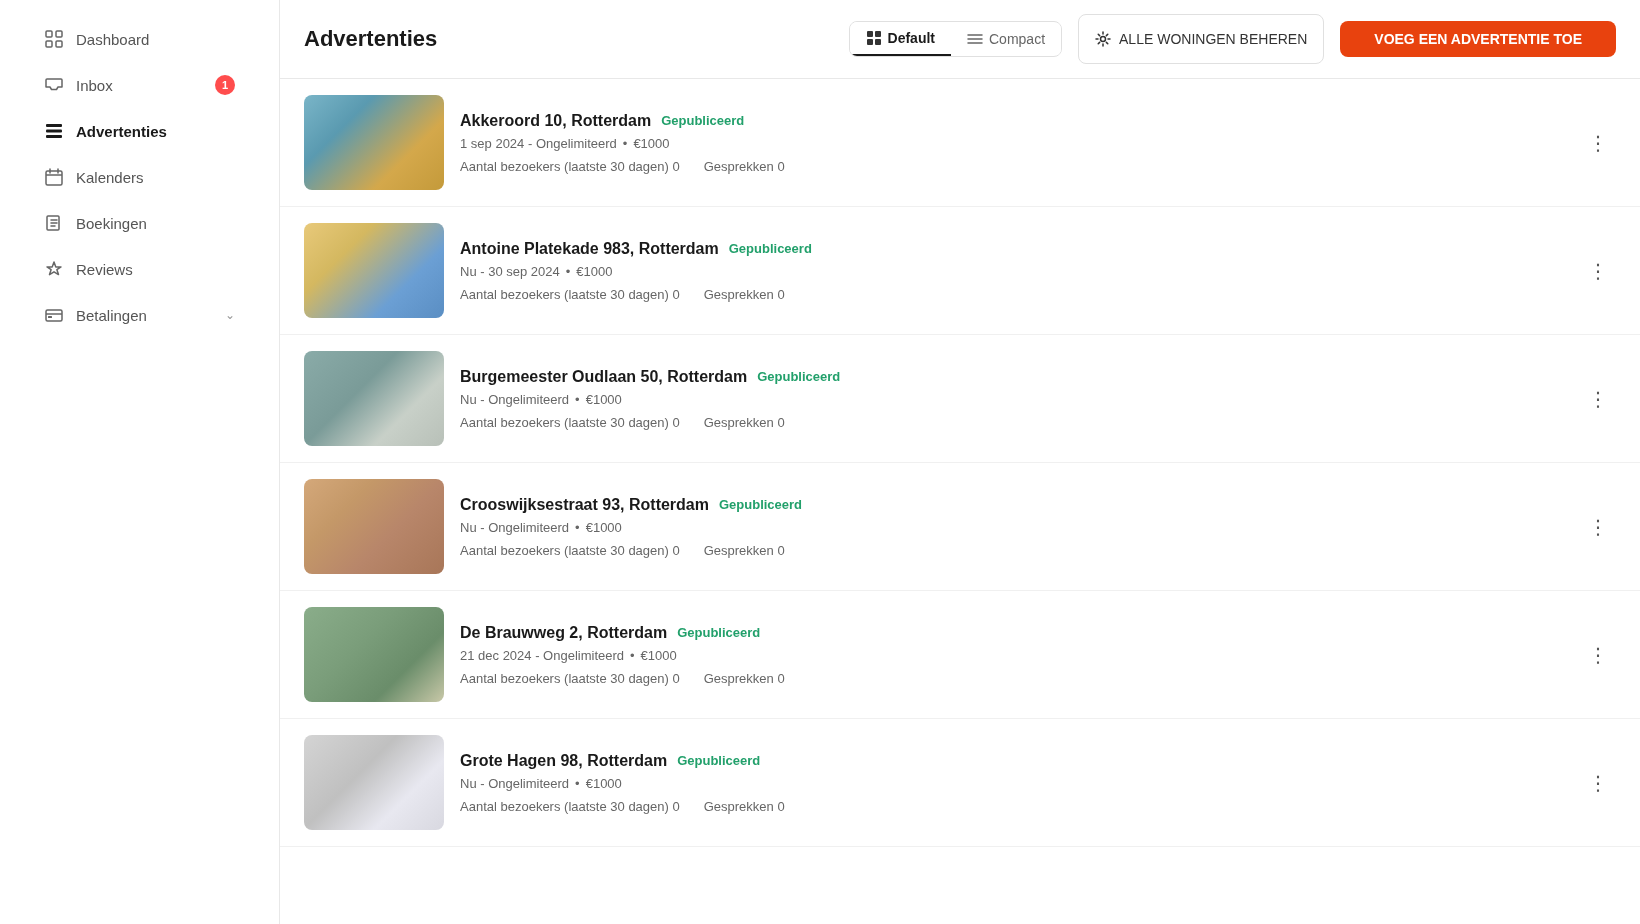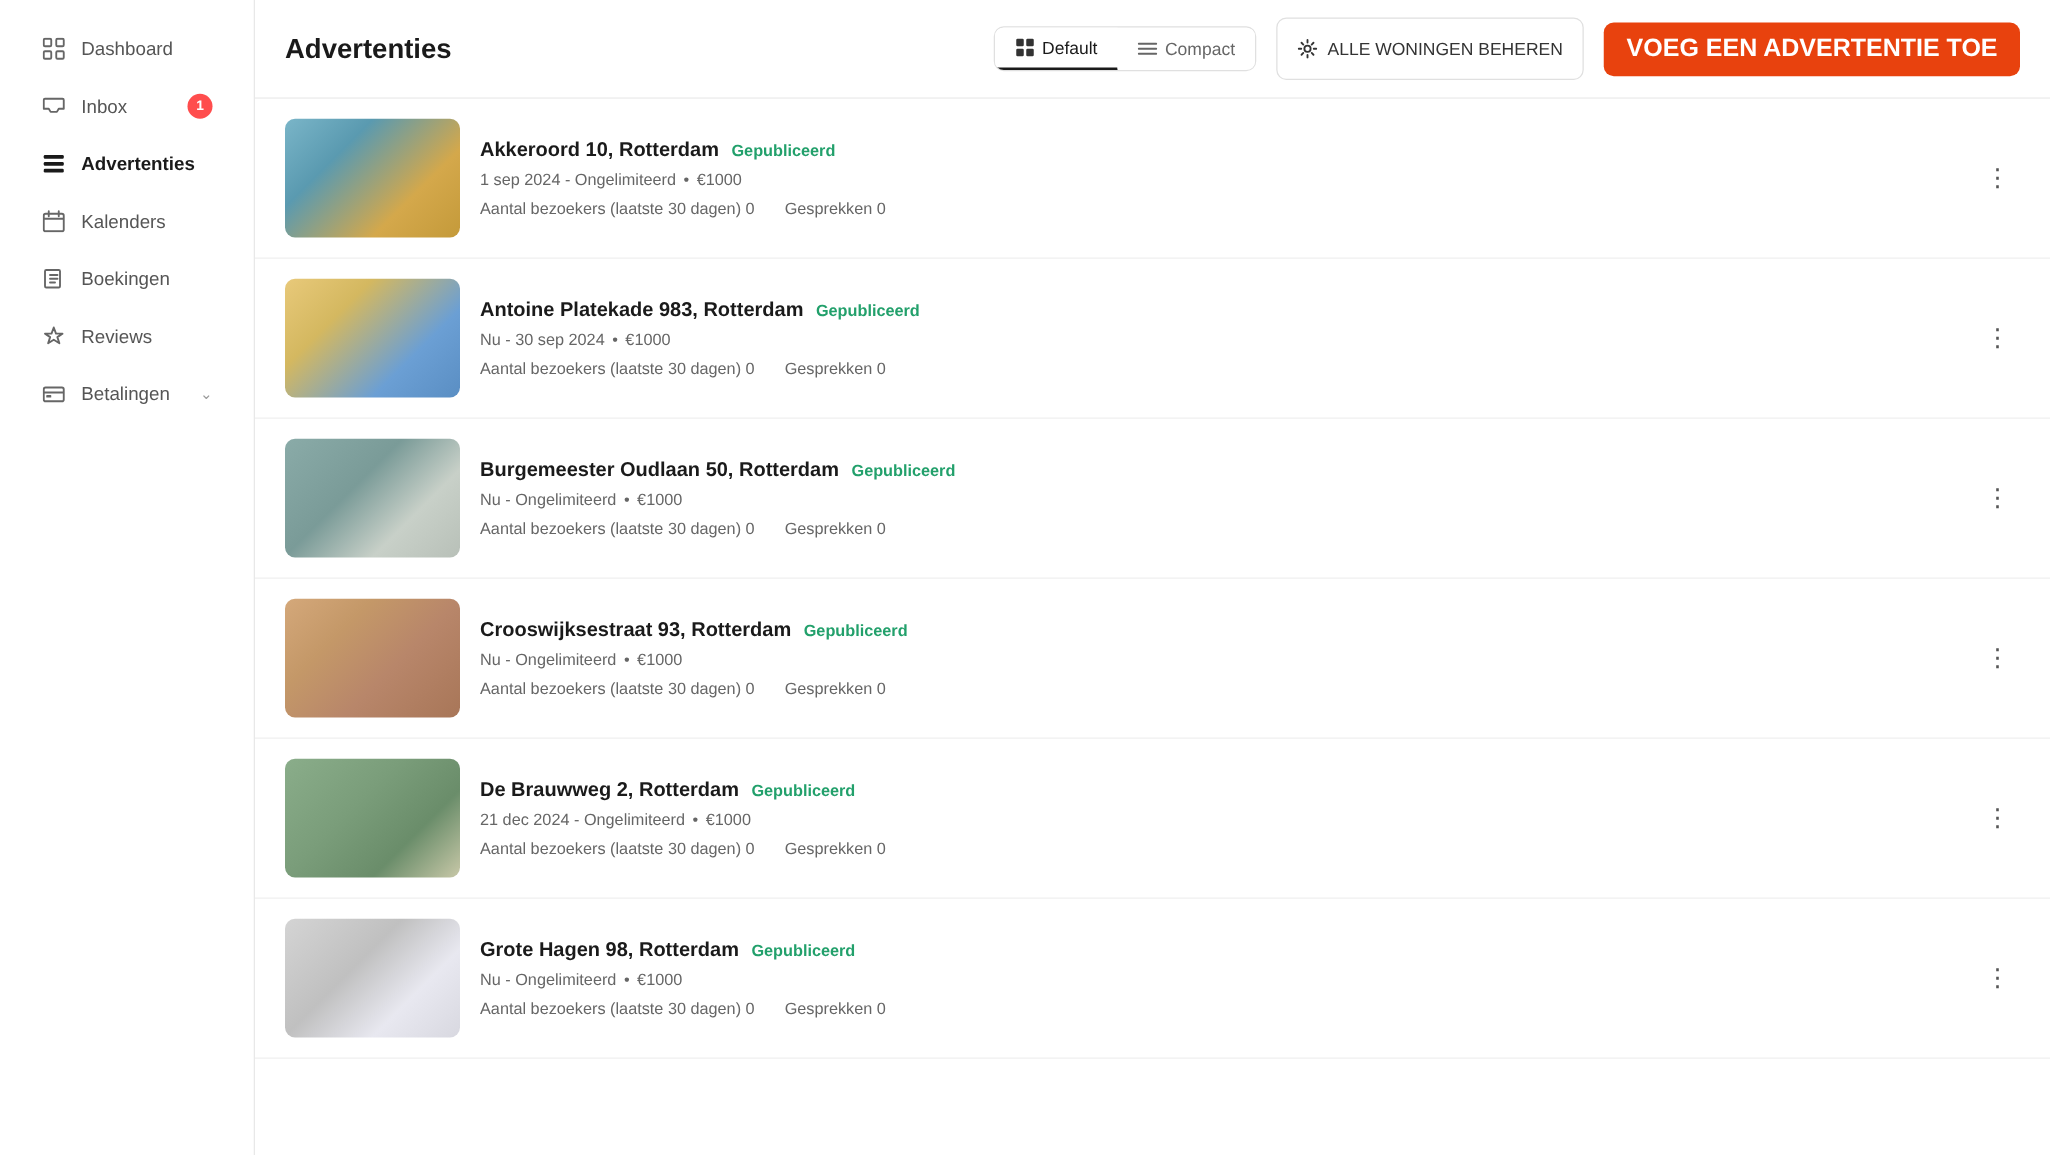--- a/index.html
+++ b/index.html
@@ -1,25 +1,25 @@
 <!DOCTYPE html>
 <html><head>
   <meta charset="utf-8">
   <style>
     * { box-sizing: border-box; margin: 0; padding: 0; }
     body { font-family: -apple-system, BlinkMacSystemFont, 'Segoe UI', sans-serif; background: #f5f5f5; display: flex; height: 924px; overflow: hidden; }
 
     
     .sidebar {
-      width: 204px;
+      width: 280px;
       background: #fff;
       border-right: 1px solid #e8e8e8;
       display: flex;
       flex-direction: column;
-      padding: 16px 5px;
+      padding: 16px 16px;
       flex-shrink: 0;
     }
     .sidebar-item {
       display: flex;
       align-items: center;
       padding: 12px 20px;
       cursor: pointer;
       color: #555;
       font-size: 15px;
       gap: 12px;
@@ -84,43 +84,43 @@
       font-size: 14px;
       cursor: pointer;
       background: #fff;
       color: #666;
       border: none;
       outline: none;
     }
     .view-btn.active {
       background: #fff;
       color: #1a1a1a;
-      font-weight: 400;
+      font-weight: 700;
       border-bottom: 2px solid #1a1a1a;
     }
     .btn-manage {
       display: flex;
       align-items: center;
       gap: 8px;
       padding: 16px 16px;
       background: #fff;
       border: 1px solid #e0e0e0;
       border-radius: 8px;
       font-size: 14px;
       color: #333;
       cursor: pointer;
       font-weight: 500;
     }
     .btn-add {
-      padding: 10px 18px;
+      padding: 10px 34px;
       background: #e8420e;
       color: #fff;
       border: none;
       border-radius: 8px;
-      font-size: 20px;
+      font-size: 14px;
       font-weight: 600;
       cursor: pointer;
       white-space: nowrap;
     }
 
     
     .filters {
       display: flex;
       align-items: center;
       padding: 12px 24px;

